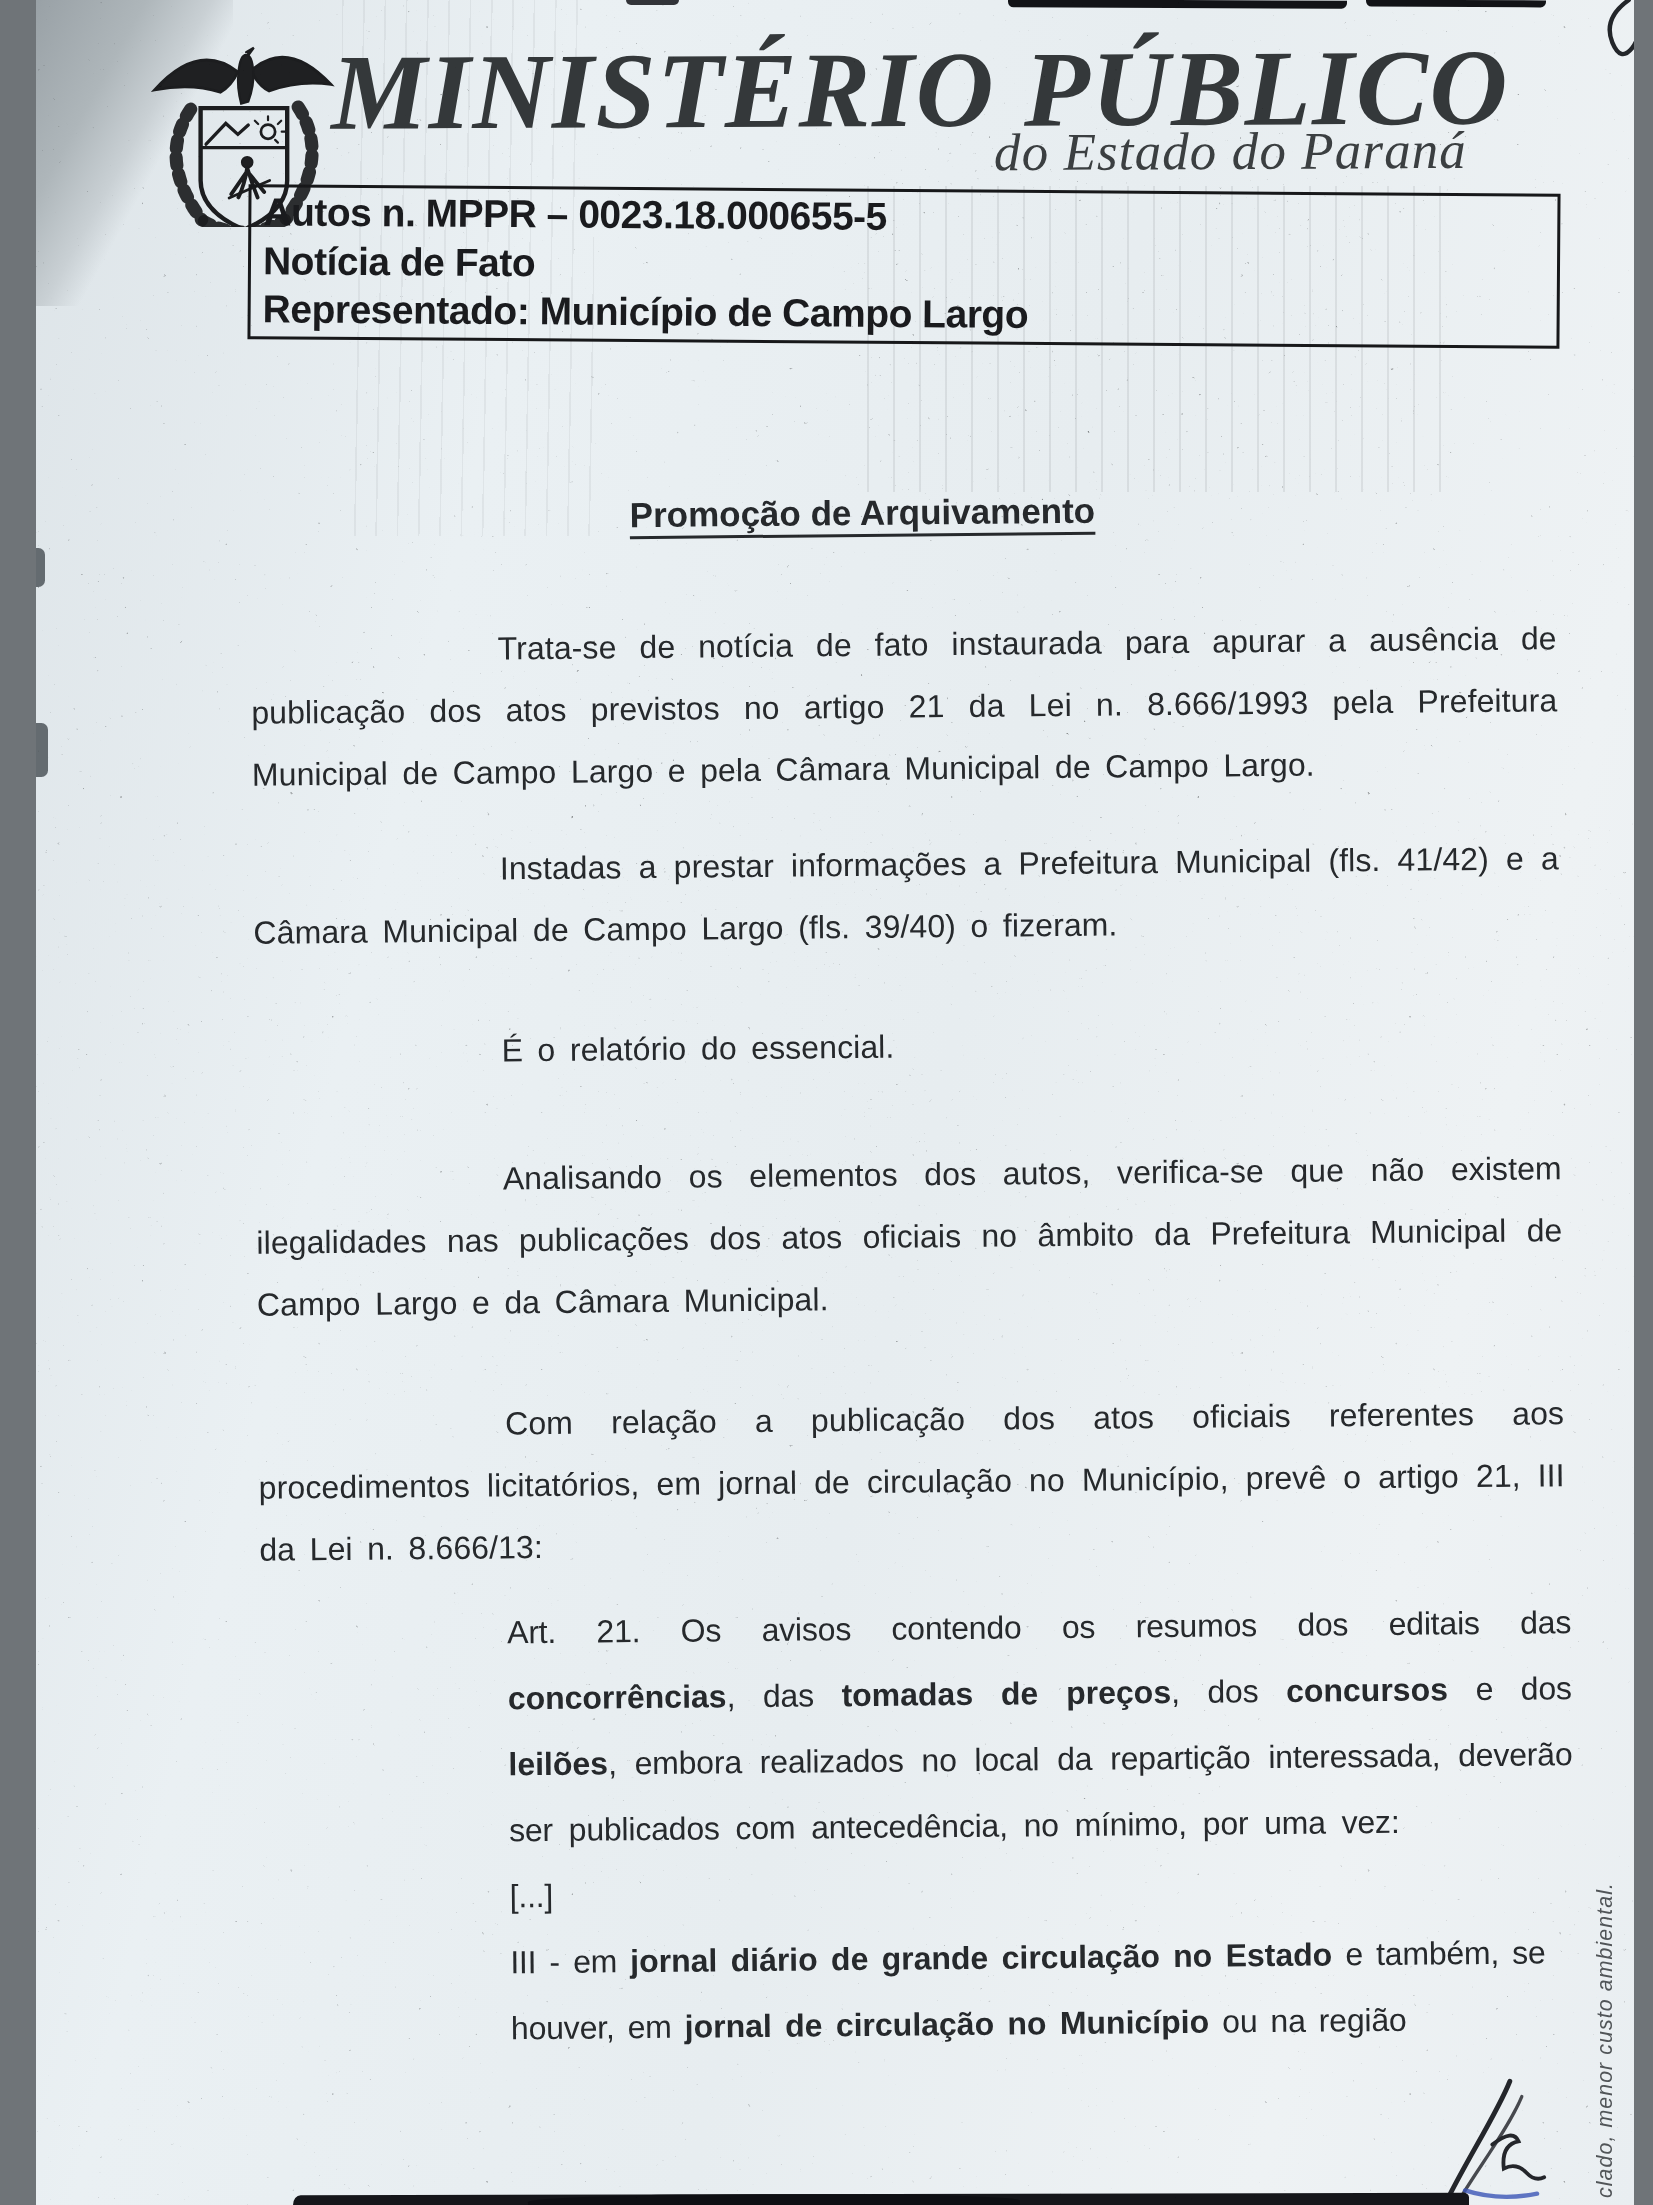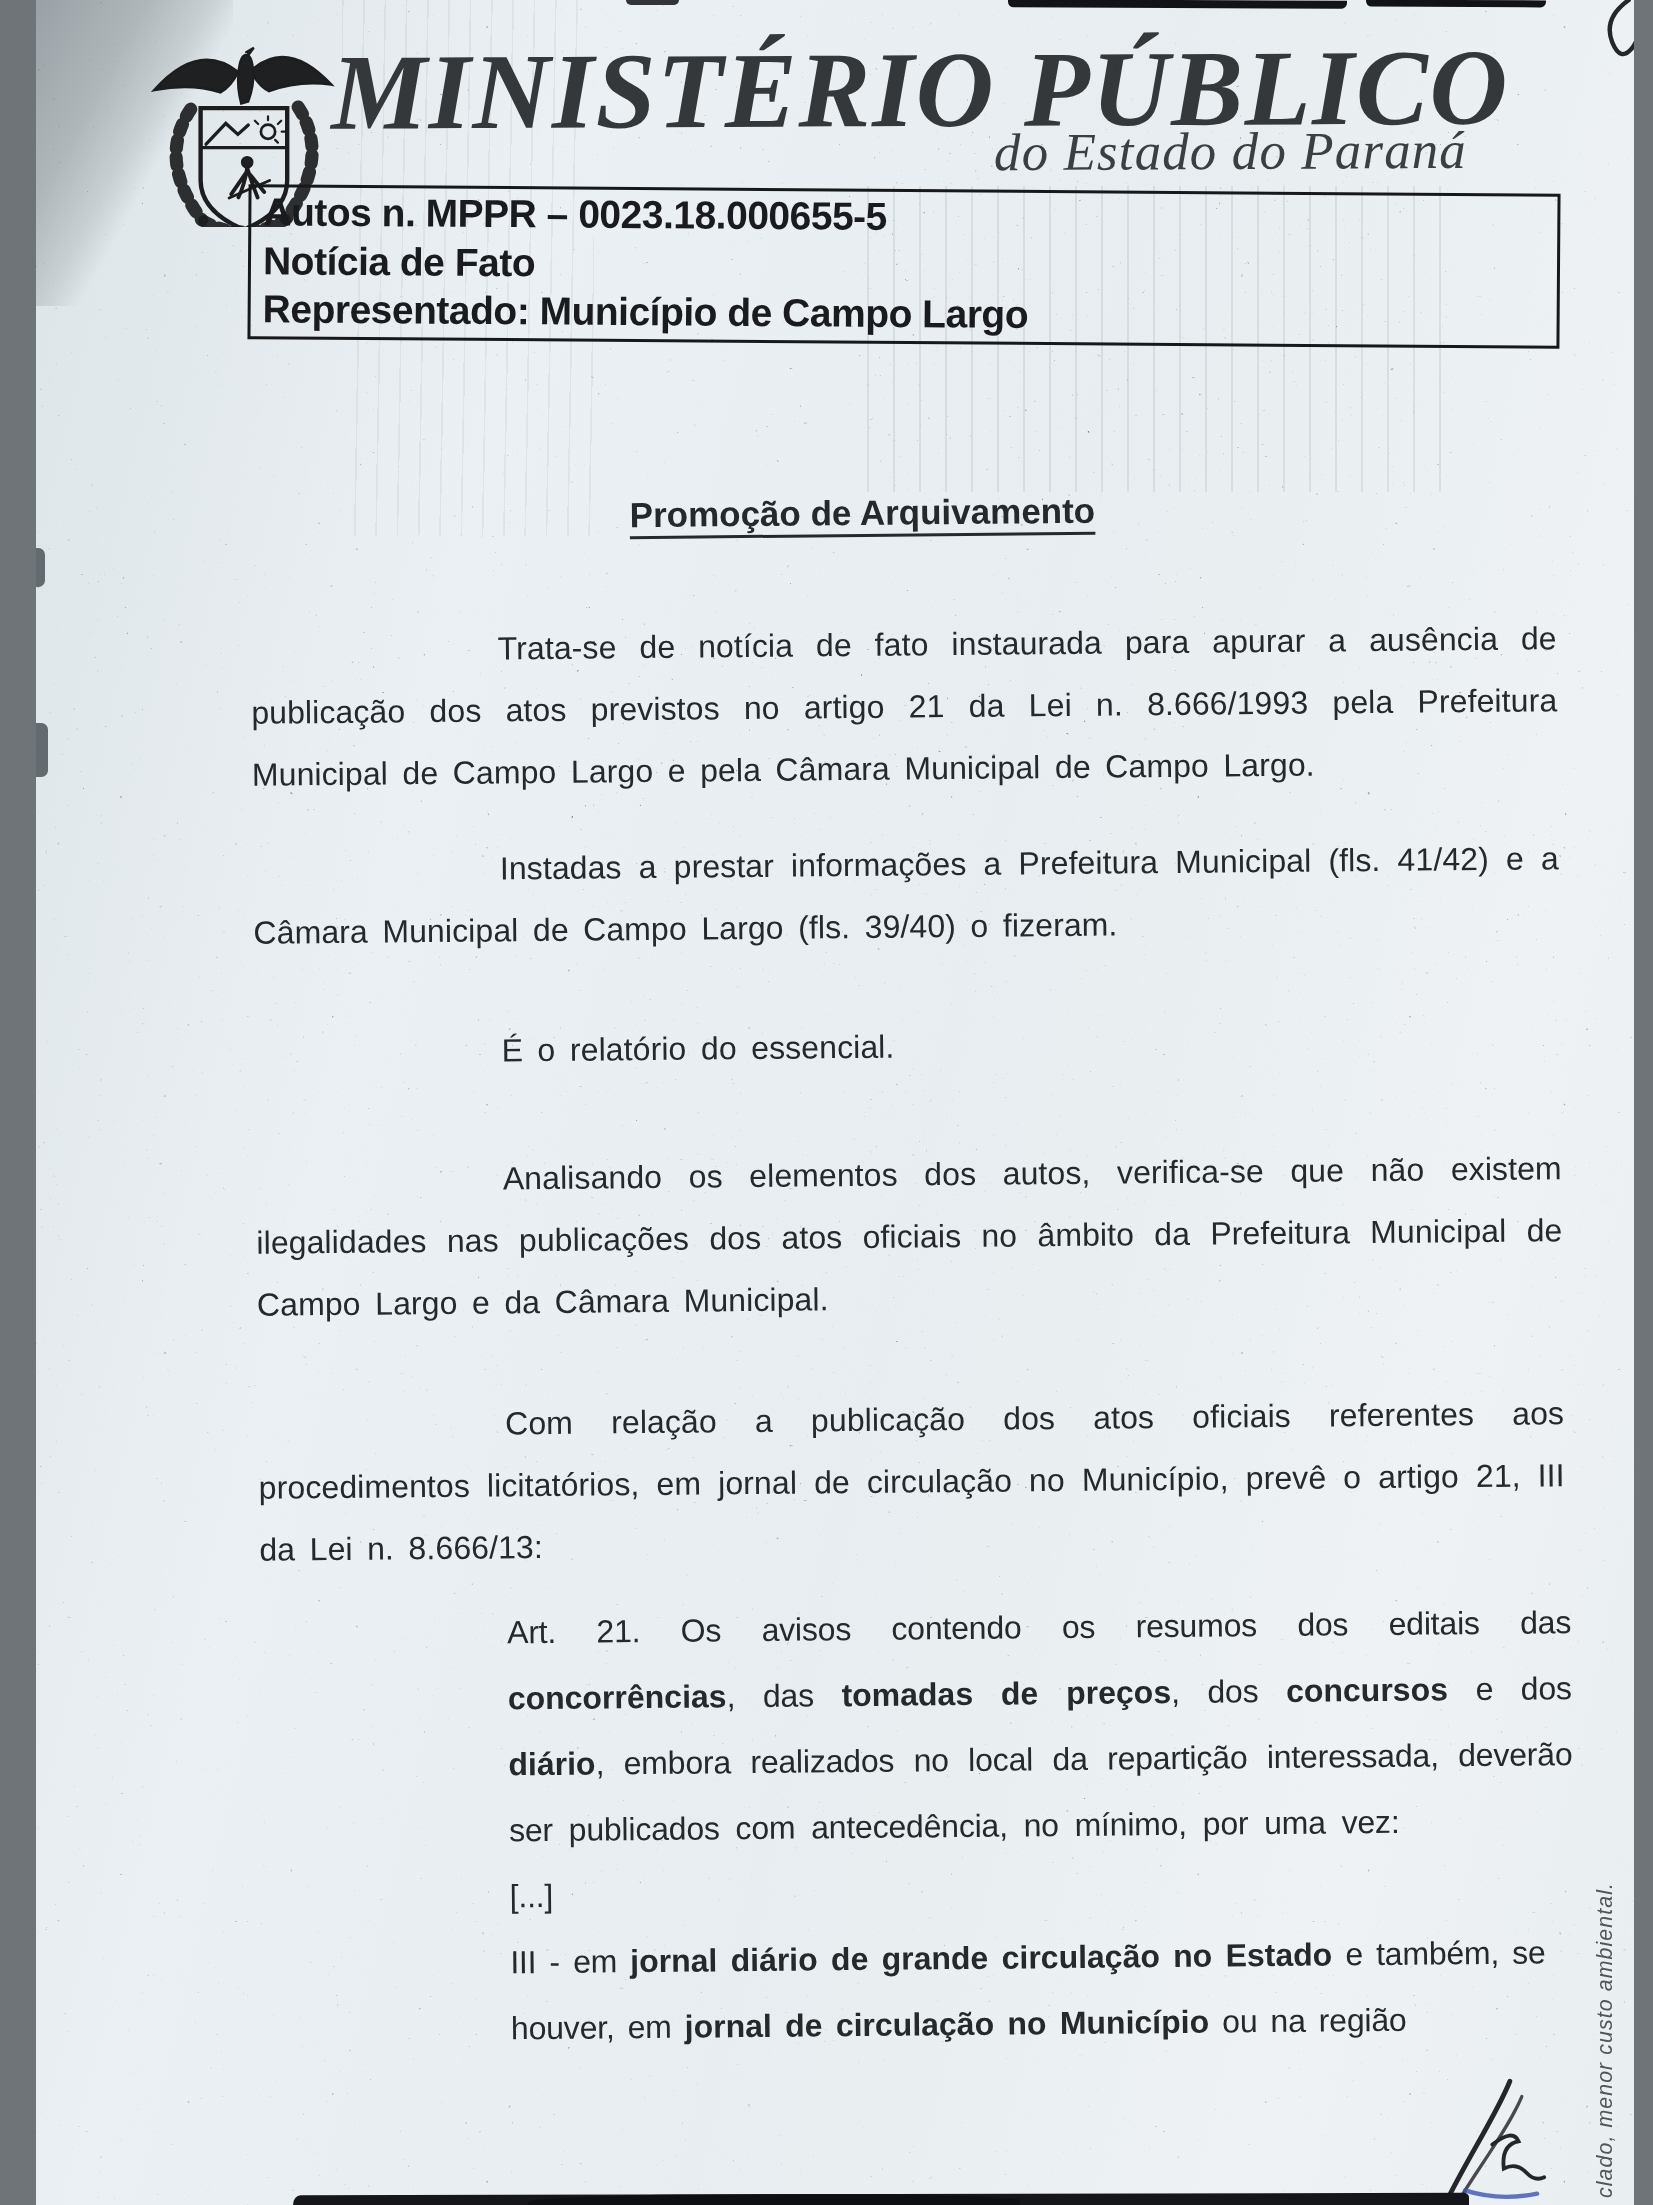--- a/index.html
+++ b/index.html
@@ -131,21 +131,21 @@
 
   <div class="text-layer">
     <div class="doc-title">Promoção de Arquivamento</div>
     <p class="para p1">Trata-se de notícia de fato instaurada para apurar a ausência de publicação dos atos previstos no artigo 21 da Lei n. 8.666/1993 pela Prefeitura Municipal de Campo Largo e pela Câmara Municipal de Campo Largo.</p>
     <p class="para p2">Instadas a prestar informações a Prefeitura Municipal (fls. 41/42) e a Câmara Municipal de Campo Largo (fls. 39/40) o fizeram.</p>
     <p class="para p3">É o relatório do essencial.</p>
     <p class="para p4">Analisando os elementos dos autos, verifica-se que não existem ilegalidades nas publicações dos atos oficiais no âmbito da Prefeitura Municipal de Campo Largo e da Câmara Municipal.</p>
     <p class="para p5">Com relação a publicação dos atos oficiais referentes aos procedimentos licitatórios, em jornal de circulação no Município, prevê o artigo 21, III da Lei n. 8.666/13:</p>
 
     <div class="quote">
-      <p><span>Art. 21. Os avisos contendo os resumos dos editais das </span><b>concorrências</b><span>, das </span><b>tomadas de preços</b><span>, dos </span><b>concursos</b><span> e dos </span><b>diário</b><span>, embora realizados no local da repartição interessada, deverão ser publicados com antecedência, no mínimo, por uma vez:</span></p>
+      <p><span>Art. 21. Os avisos contendo os resumos dos editais das </span><b>concorrências</b><span>, das </span><b>tomadas de preços</b><span>, dos </span><b>concursos</b><span> e dos </span><b>leilões</b><span>, embora realizados no local da repartição interessada, deverão ser publicados com antecedência, no mínimo, por uma vez:</span></p>
       <p class="q-ellipsis"><span>[...]</span></p>
       <p class="q-iii"><span>III - em </span><b>jornal diário de grande circulação no Estado</b><span> e também, se houver, em </span><b>jornal de circulação no Município</b><span> ou na região</span></p>
     </div>
   </div>
 
   <div class="eco-note">clado, menor custo ambiental.</div>
 
   <svg class="sig" viewBox="0 0 320 240">
     <g fill="none" stroke-linecap="round">
       <path d="M232 6 C210 62 152 152 118 222" stroke="#24262b" stroke-width="9"></path>

